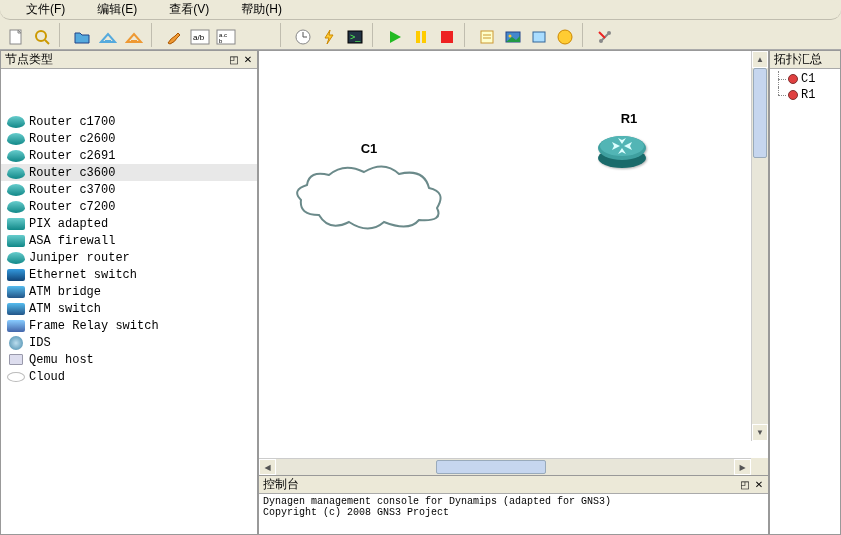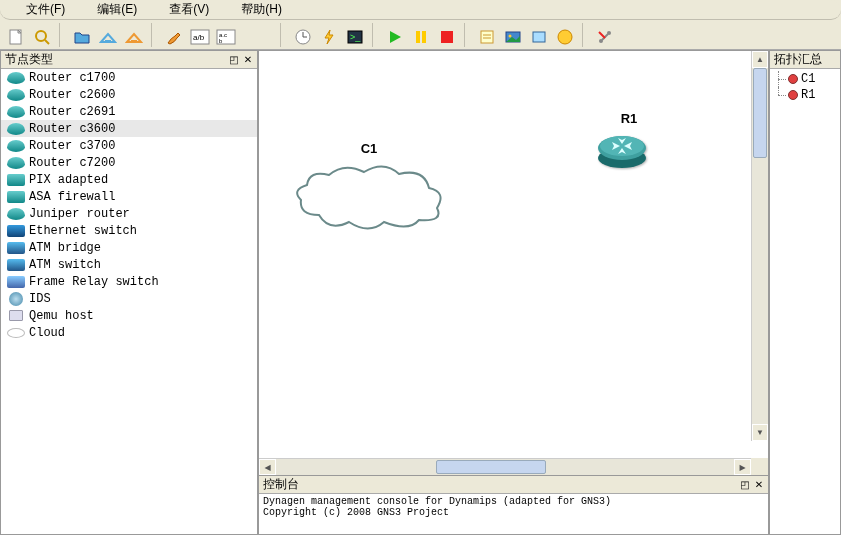--- a/index.html
+++ b/index.html
@@ -51,20 +51,21 @@
   overflow: hidden;
 }
 
 
 .left-panel {
   width: 258px;
   background: #fff;
   border: 1px solid #999;
   display: flex;
   flex-direction: column;
+  gap: 44px;
 }
 .panel-title {
   height: 18px;
   background: #ece9d8;
   border-bottom: 1px solid #aaa;
   display:flex;
   align-items:center;
   justify-content:space-between;
   padding:0 2px 0 4px;
   font-size:12px;

